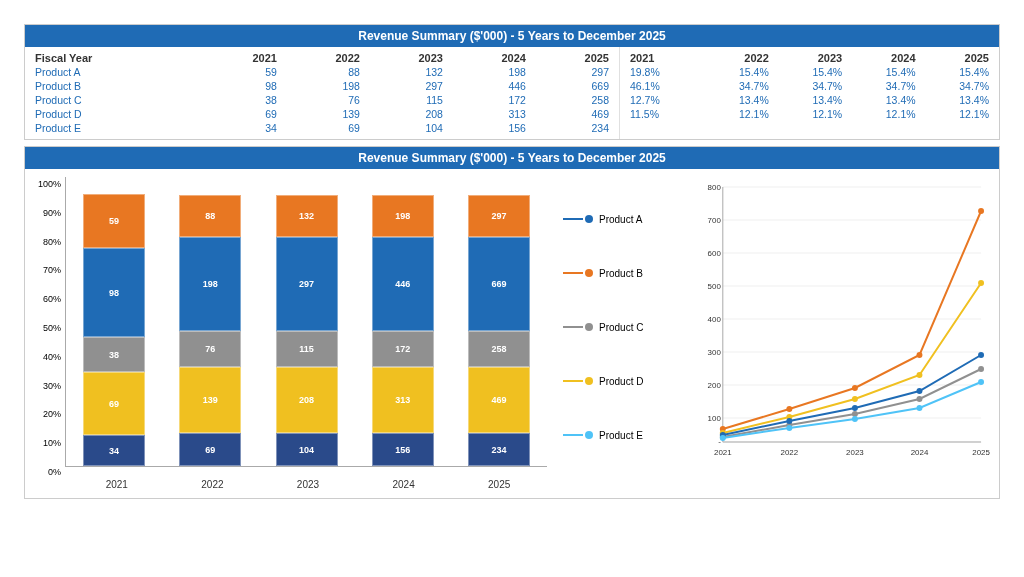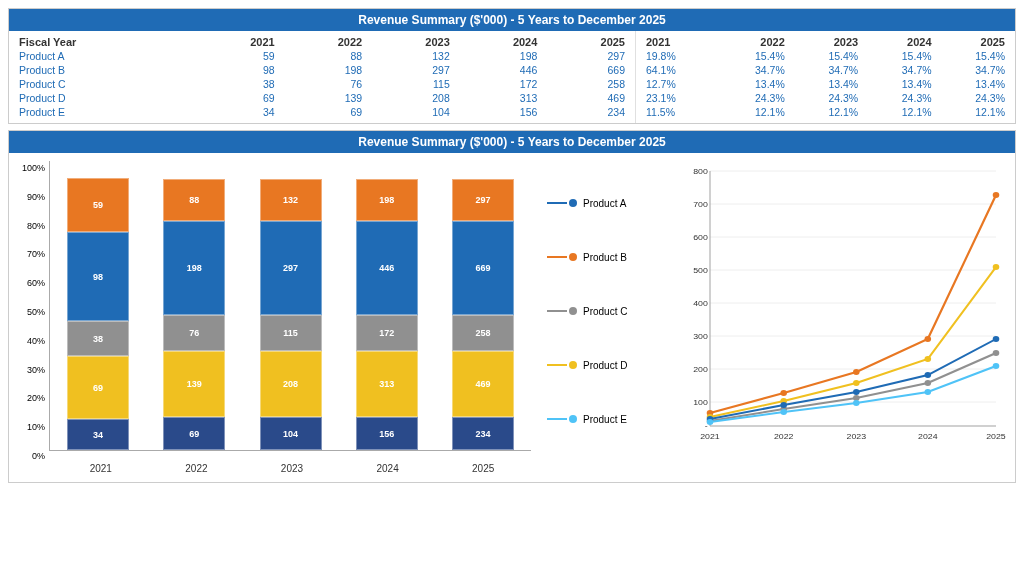--- a/index.html
+++ b/index.html
@@ -1,18 +1,18 @@
 <!DOCTYPE html>
 <html><head>
   <meta charset="utf-8">
   <style>
     * { box-sizing: border-box; margin: 0; padding: 0; }
     body { background: #fff; font-family: Arial, sans-serif; font-size: 11px; width: 1024px; height: 577px; overflow: hidden; }
     
-    .main-container { width: 1024px; padding: 8px; background: #fff; }
+    .main-container { width: 1024px; padding: 24px; background: #fff; }
     
     
     .table-section { border: 1px solid #ccc; margin-bottom: 6px; }
     .table-header { background: #1f6bb5; color: white; text-align: center; padding: 4px; font-weight: bold; font-size: 12px; }
     .table-content { display: flex; }
     .table-left { flex: 1; padding: 4px 6px; }
     .table-right { flex: 0 0 380px; padding: 4px 6px; border-left: 1px solid #e0e0e0; }
     
     table { width: 100%; border-collapse: collapse; }
     table th { text-align: right; padding: 1px 4px; color: #333; font-weight: bold; font-size: 11px; }
@@ -126,39 +126,32 @@
           </thead>
           <tbody id="pct-tbody">
           <tr>
                 <td>19.8%</td>
                 <td>15.4%</td>
                 <td>15.4%</td>
                 <td>15.4%</td>
                 <td>15.4%</td>
               </tr>
               <tr>
-                <td>64.1%</td>
+                <td>46.1%</td>
                 <td>34.7%</td>
                 <td>34.7%</td>
                 <td>34.7%</td>
                 <td>34.7%</td>
               </tr>
               <tr>
                 <td>12.7%</td>
                 <td>13.4%</td>
                 <td>13.4%</td>
                 <td>13.4%</td>
                 <td>13.4%</td>
-              </tr>
-              <tr>
-                <td>23.1%</td>
-                <td>24.3%</td>
-                <td>24.3%</td>
-                <td>24.3%</td>
-                <td>24.3%</td>
               </tr>
               <tr>
                 <td>11.5%</td>
                 <td>12.1%</td>
                 <td>12.1%</td>
                 <td>12.1%</td>
                 <td>12.1%</td>
               </tr>
             </tbody>
         </table>

